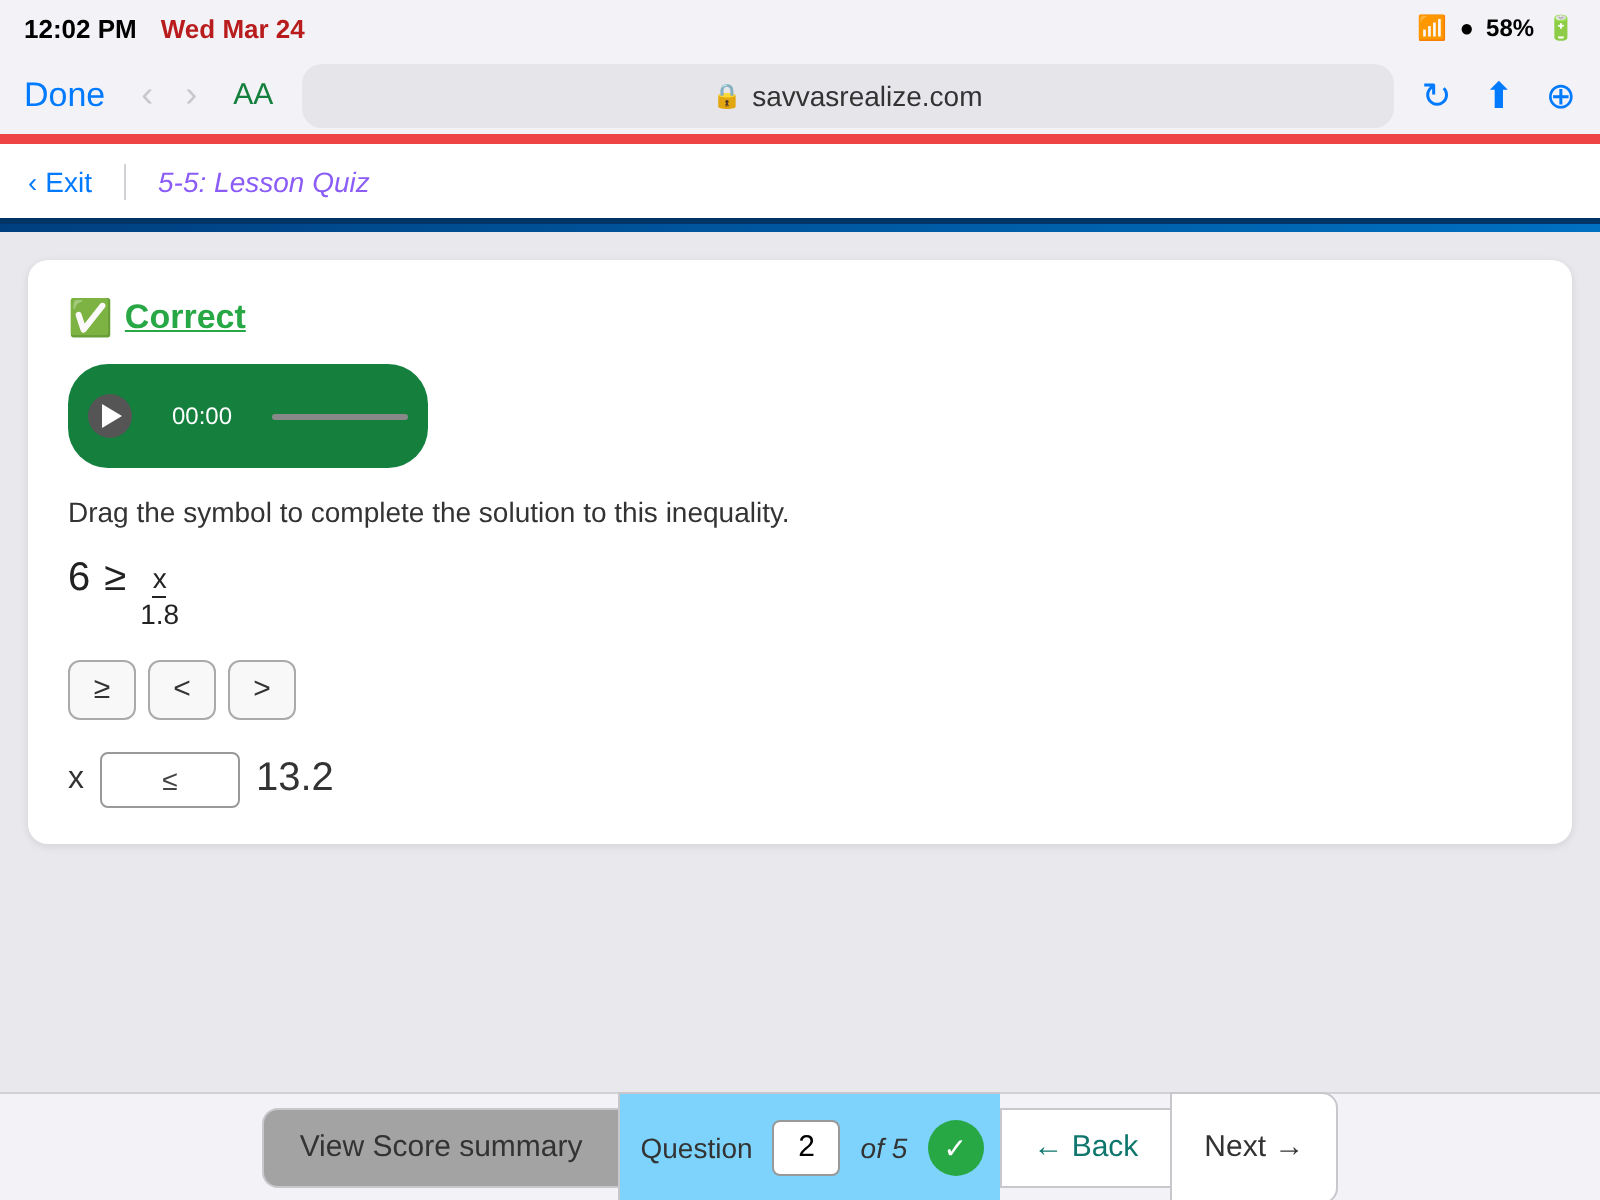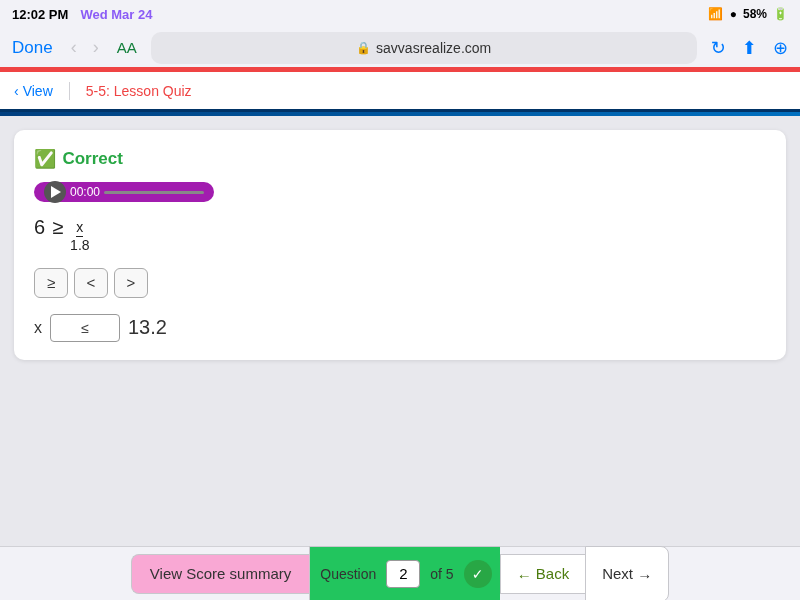--- a/index.html
+++ b/index.html
@@ -17,21 +17,21 @@
       background: #f2f2f7;
       height: 28px;
       display: flex;
       align-items: center;
       justify-content: space-between;
       padding: 0 12px;
       font-size: 13px;
       font-weight: 600;
     }
     .status-time { font-weight: 600; font-size: 13px; }
-    .status-date { font-size: 13px; color: #8b5cf6; }
+    .status-date { font-size: 13px; color: #b91c1c; }
     .status-icons { display: flex; align-items: center; gap: 6px; font-size: 12px; }
 
     
     .browser-bar {
       background: #f2f2f7;
       height: 44px;
       display: flex;
       align-items: center;
       padding: 0 12px;
       gap: 14px;
@@ -103,21 +103,22 @@
       cursor: pointer;
     }
     .divider-v {
       width: 1px;
       height: 18px;
       background: #d1d1d6;
       margin: 0 6px;
     }
     .quiz-title {
       font-size: 14px;
-      color: #ef4444;
+      color: #8b5cf6;
+      font-style: italic;
     }
 
     
     .accent-bar {
       height: 4px;
       background: linear-gradient(to right, #003f7f, #0070c0);
     }
 
     
     .main-content {
@@ -142,32 +143,33 @@
       margin-bottom: 12px;
     }
     .correct-icon {
       color: #28a745;
       font-size: 18px;
     }
     .correct-text {
       color: #28a745;
       font-size: 17px;
       font-weight: 600;
+      text-decoration: underline;
     }
 
     
     .audio-player {
-      background: #a21caf;
+      background: #15803d;
       border-radius: 20px;
-      height: 20px;
+      height: 52px;
       width: 180px;
       display: flex;
       align-items: center;
       padding: 0 10px;
-      gap: 4px;
+      gap: 20px;
       margin-bottom: 14px;
     }
     .play-btn {
       width: 22px;
       height: 22px;
       border-radius: 50%;
       background: #555;
       display: flex;
       align-items: center;
       justify-content: center;
@@ -280,40 +282,40 @@
       border-top: 1px solid #d1d1d6;
       display: flex;
       align-items: center;
       justify-content: center;
       gap: 0;
     }
 
     .bottom-btn {
       height: 40px;
       border: 1px solid #c7c7cc;
-      background: #f9a8d4;
+      background: #a3a3a3;
       font-size: 15px;
       cursor: pointer;
       display: flex;
       align-items: center;
       justify-content: center;
       padding: 0 18px;
       color: #333;
     }
     .bottom-btn:first-child {
       border-radius: 8px 0 0 8px;
       border-right: none;
     }
 
     .question-nav {
       display: flex;
       align-items: center;
       height: 56px;
       border: 1px solid #c7c7cc;
-      background: #22c55e;
+      background: #7dd3fc;
       border-right: none;
     }
     .question-label {
       padding: 0 10px;
       font-size: 14px;
       color: #333;
       white-space: nowrap;
     }
     .question-num-box {
       width: 34px;
@@ -324,20 +326,21 @@
       text-align: center;
       font-size: 15px;
       display: flex;
       align-items: center;
       justify-content: center;
     }
     .question-of {
       padding: 0 10px;
       font-size: 14px;
       color: #333;
+      font-style: italic;
     }
     .check-circle {
       width: 28px;
       height: 28px;
       border-radius: 50%;
       background: #28a745;
       display: flex;
       align-items: center;
       justify-content: center;
       color: #fff;
@@ -348,21 +351,21 @@
     .back-btn {
       height: 40px;
       border: 1px solid #c7c7cc;
       background: #fff;
       font-size: 15px;
       cursor: pointer;
       display: flex;
       align-items: center;
       justify-content: center;
       padding: 0 16px;
-      color: #4d7c0f;
+      color: #0f766e;
       border-right: none;
     }
     .next-btn {
       height: 56px;
       border: 1px solid #c7c7cc;
       background: #fff;
       font-size: 15px;
       cursor: pointer;
       display: flex;
       align-items: center;
@@ -402,21 +405,21 @@
   <div class="browser-actions">
     <span class="browser-action-icon">↻</span>
     <span class="browser-action-icon">⬆</span>
     <span class="browser-action-icon">⊕</span>
   </div>
 </div>
 
 <div class="app-nav">
   <div class="exit-btn">
     <span>‹</span>
-    <span>View</span>
+    <span>Exit</span>
   </div>
   <div class="divider-v"></div>
   <span class="quiz-title">5-5: Lesson Quiz</span>
 </div>
 
 <div class="accent-bar"></div>
 
 <div class="main-content">
   <div class="question-card">
 
@@ -426,20 +429,21 @@
     </div>
 
     <div class="audio-player">
       <div class="play-btn">
         <div class="play-triangle"></div>
       </div>
       <span class="audio-time">00:00</span>
       <div class="audio-progress"></div>
     </div>
 
+    <p class="instruction-text">Drag the symbol to complete the solution to this inequality.</p>
 
     <div class="math-expr">
       <span>6</span>
       <span style="margin: 0 4px;">≥</span>
       <span class="math-fraction">
         <span class="num">x</span>
         <span class="den">1.8</span>
       </span>
     </div>
 

